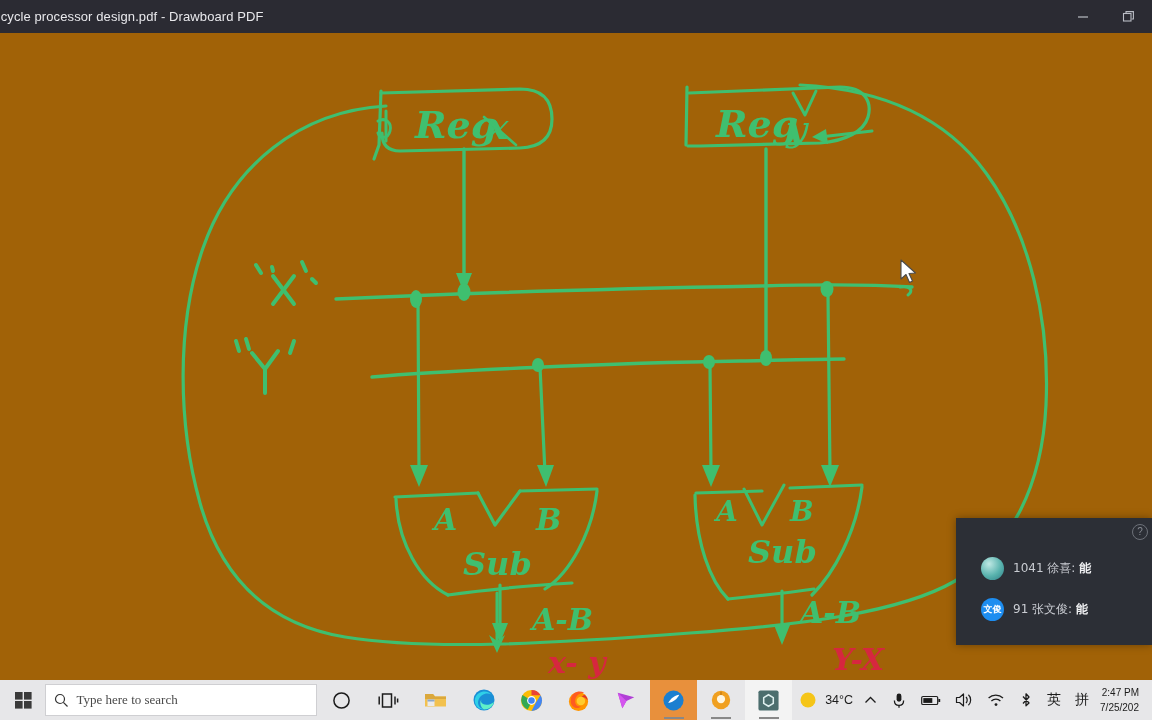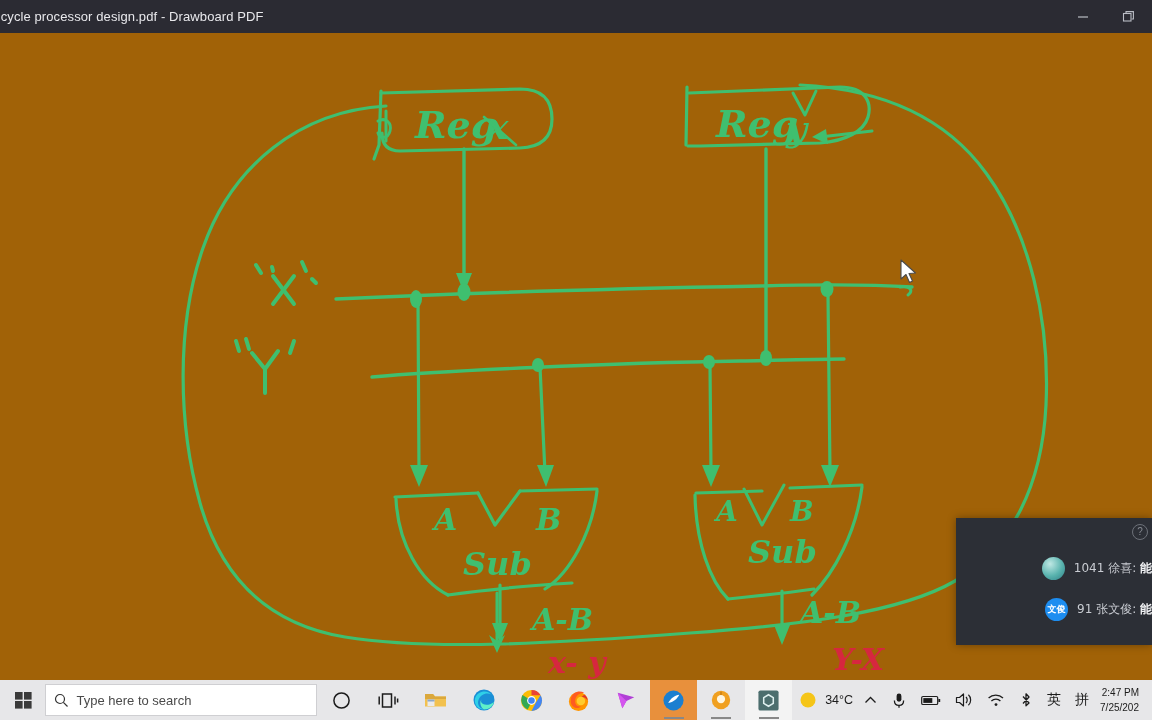--- a/index.html
+++ b/index.html
@@ -111,23 +111,22 @@
     border: 1px solid #6d7179;
     border-radius: 50%;
     color: #888c94;
     font-size: 10px;
     line-height: 13px;
     text-align: center;
   }
   .chat-msg {
     display: flex;
     align-items: center;
-    padding: 0 0 0 10px;
+    padding: 0 0 0 25px;
     height: 41px;
-    justify-content: flex-end;
   }
   #chat-msg-1 { margin-top: 30px; }
   .chat-avatar {
     width: 23px;
     height: 23px;
     border-radius: 50%;
     flex: 0 0 23px;
     margin-right: 9px;
     font-size: 9px;
     color: #fff;
@@ -182,21 +181,21 @@
   }
   #search-icon-wrap {
     width: 30px;
     display: flex;
     align-items: center;
     justify-content: center;
   }
   #search-placeholder {
     font-size: 13px;
     color: #4a4a4a;
-    font-family: Liberation Sans, sans-serif;
+    font-family: Liberation Serif, serif;
   }
   .tb-icon {
     width: 48px;
     height: 40px;
     display: flex;
     align-items: center;
     justify-content: center;
     position: relative;
   }
   .tb-icon.active {

